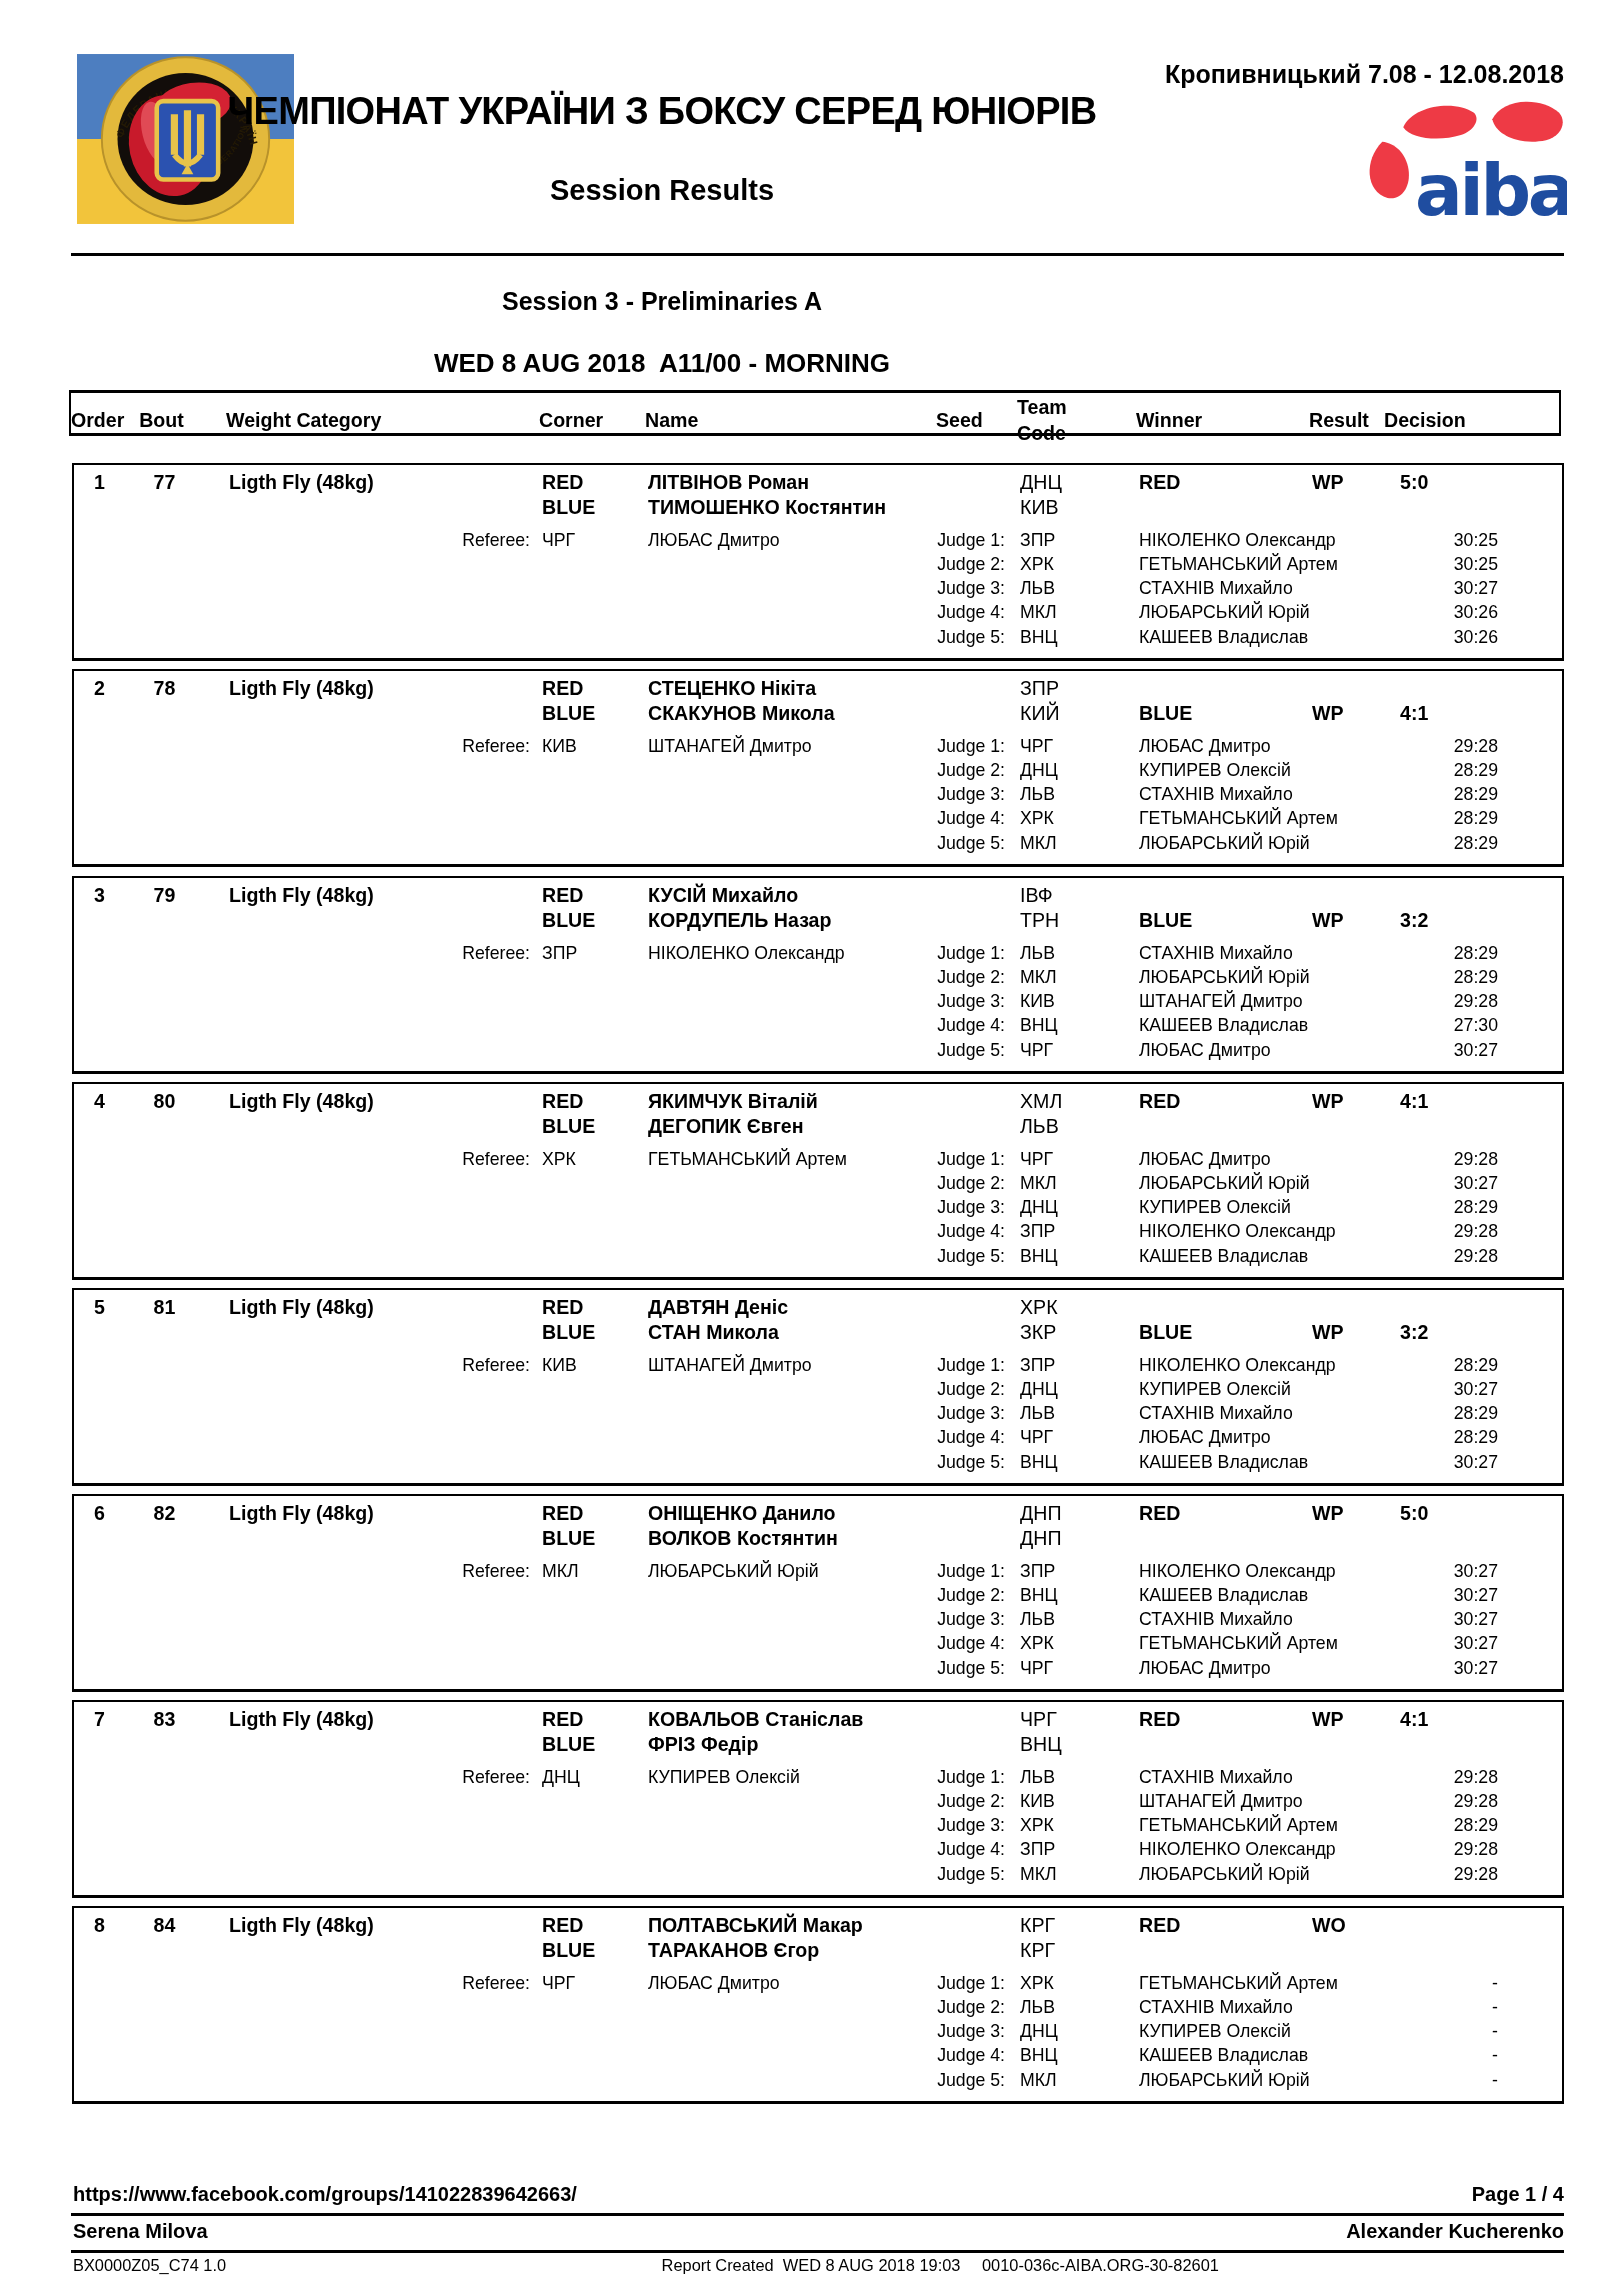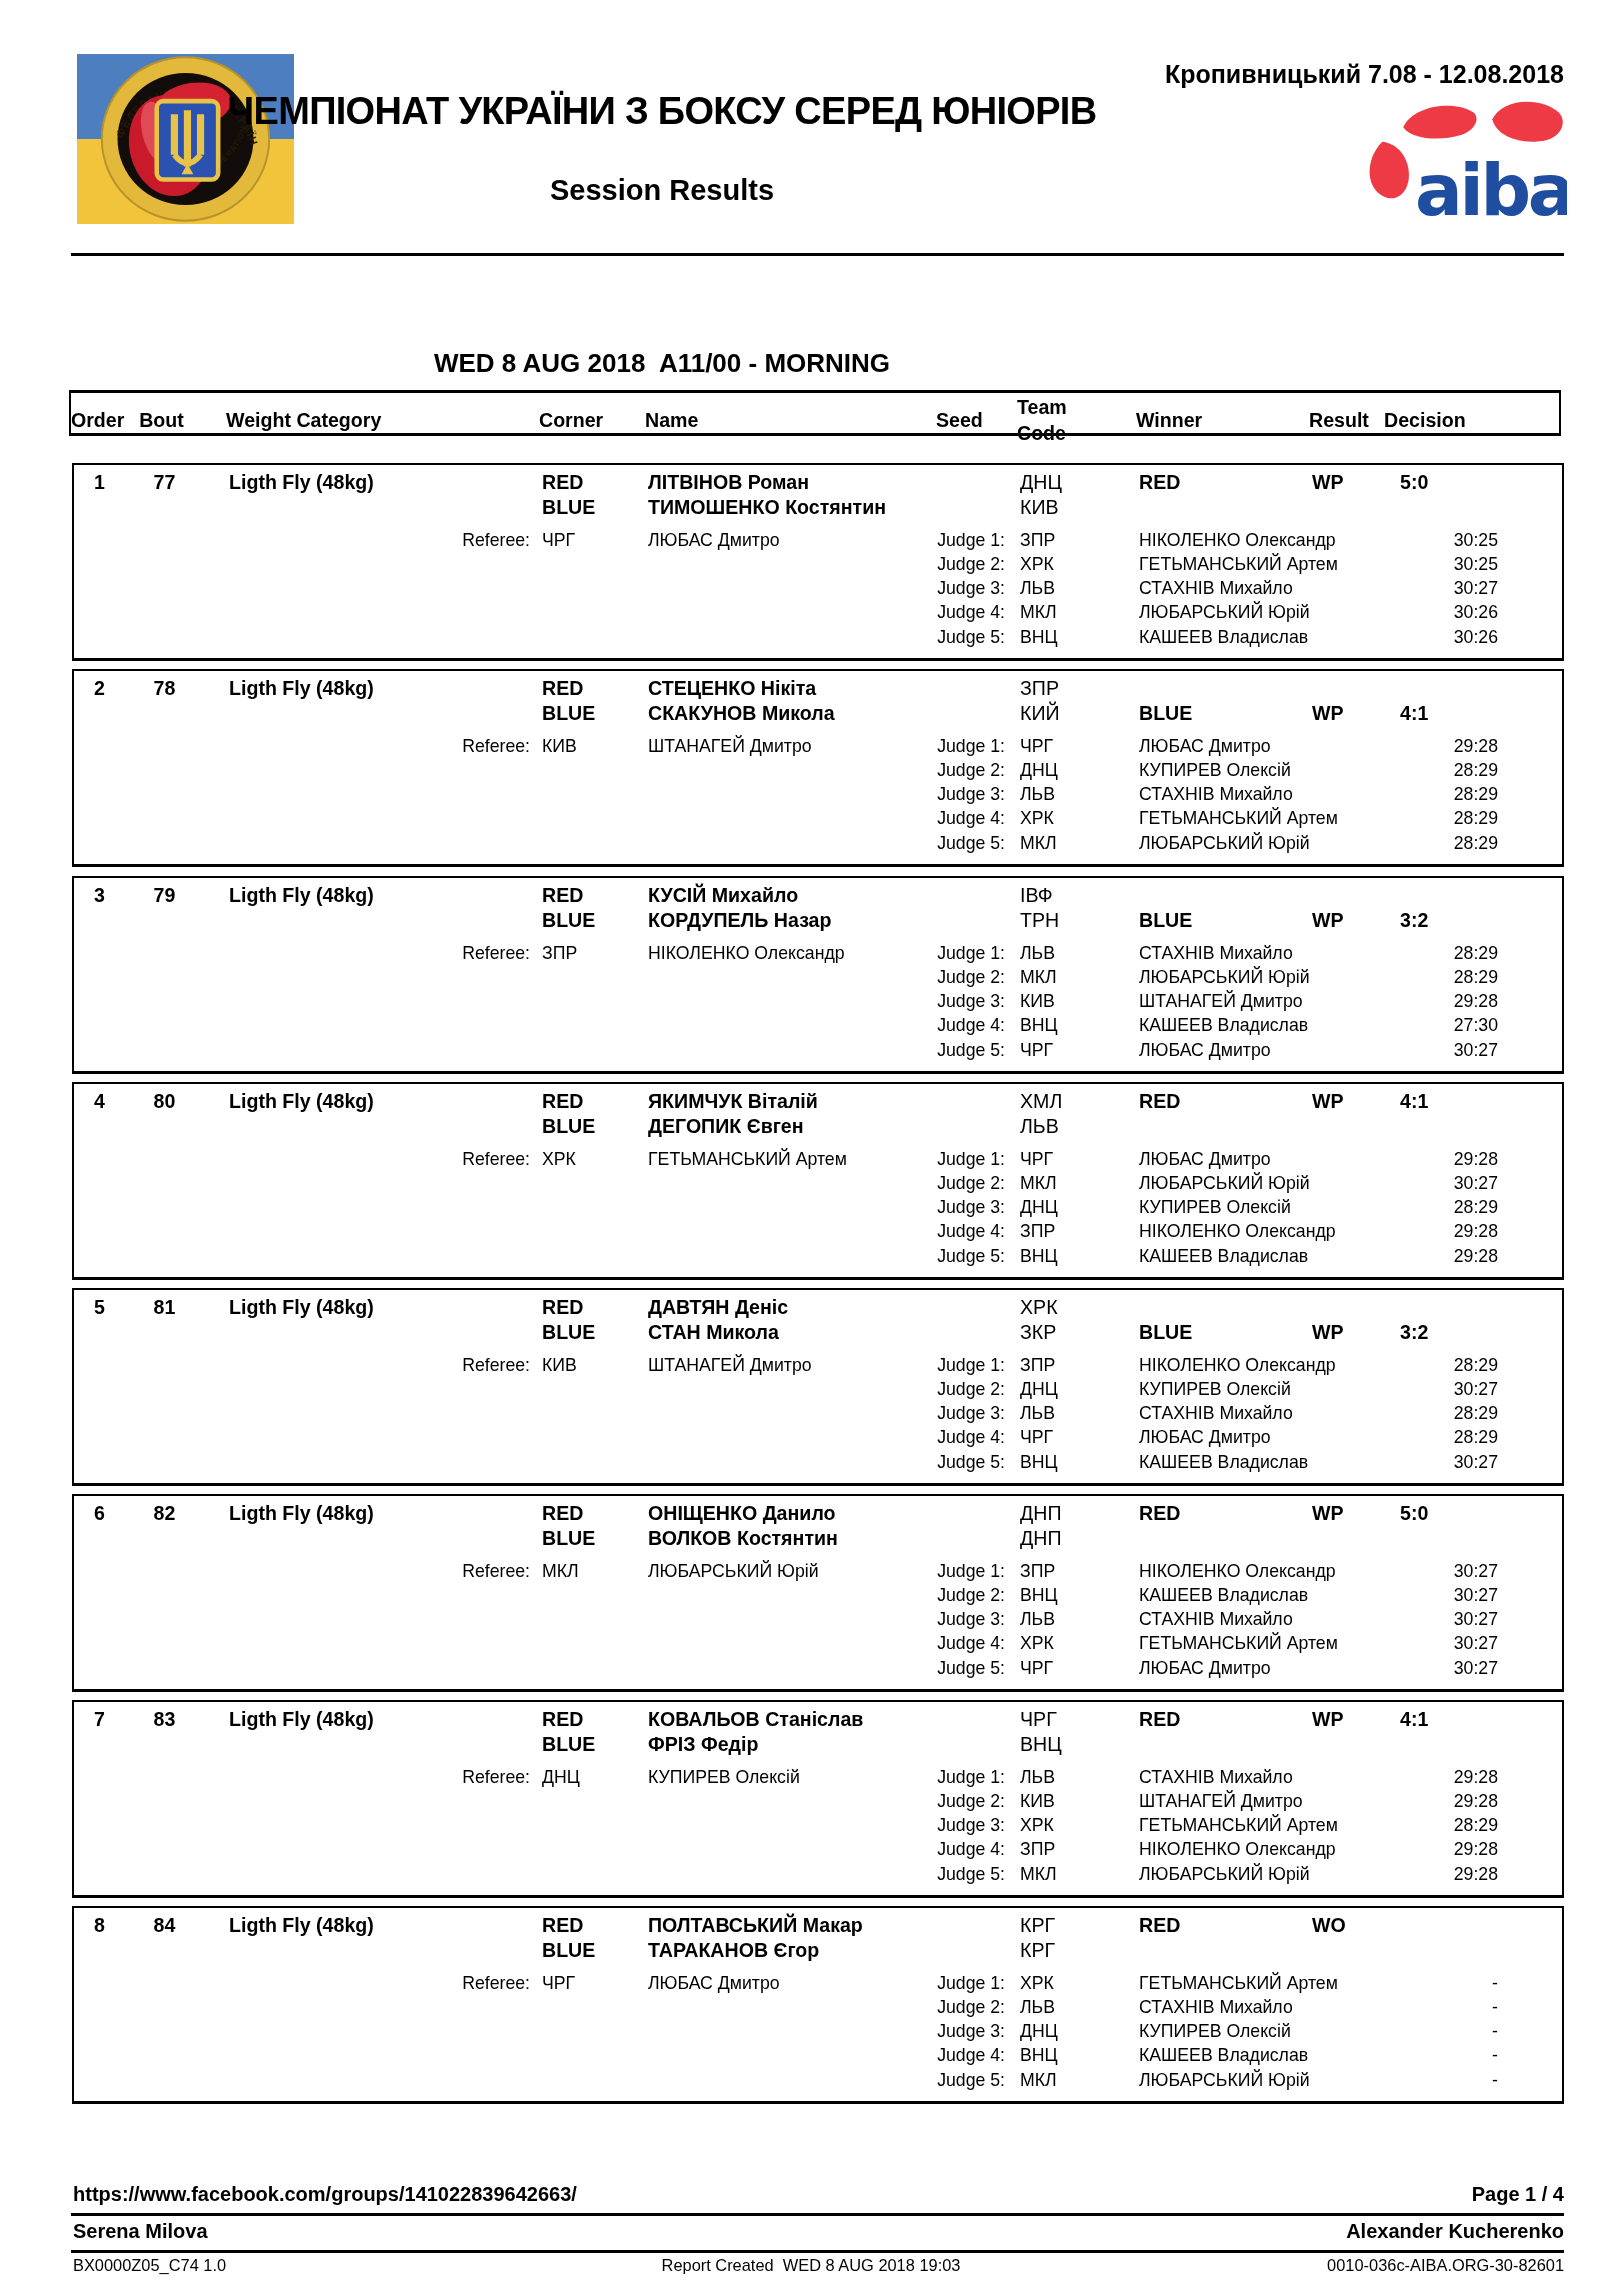--- a/index.html
+++ b/index.html
@@ -47,21 +47,21 @@
   .ro1{top:65px;} .ro2{top:89px;} .ro3{top:113px;} .ro4{top:137px;} .ro5{top:162px;}
   
   .fb-link{left:73px;top:2183px;font-size:20px;font-weight:700;color:#000;text-decoration:none;}
   .page-num{left:1309px;top:2183px;width:255px;text-align:right;font-size:20px;font-weight:700;}
   .f-rule1{left:71px;top:2213px;width:1493px;height:3.3px;background:#000;}
   .name-l{left:73px;top:2220px;font-size:20px;font-weight:700;}
   .name-r{left:982px;top:2220px;width:582px;text-align:right;font-size:20px;font-weight:700;}
   .f-rule2{left:71px;top:2250px;width:1493px;height:3.3px;background:#000;}
   .sm-l{left:73px;top:2256px;font-size:16.4px;}
   .sm-c{left:0;top:2256px;width:1622px;text-align:center;font-size:16.4px;}
-  .sm-r{left:982px;top:2256px;width:582px;text-align:right;font-size:16.4px;}
+  .sm-r{left:982px;top:2256px;width:582px;font-size:16.4px;}
 </style>
 </head>
 <body>
 
 <div id="page">
 
   <svg class="abs" style="left:77px;top:54px;" width="217" height="170" viewBox="0 0 332 260">
     <rect x="0" y="0" width="332" height="130" fill="#4d7ec0"></rect>
     <rect x="0" y="130" width="332" height="130" fill="#f2c43b"></rect>
     <ellipse cx="166" cy="130" rx="128" ry="125" fill="#e3b93c" stroke="#b8922a" stroke-width="3"></ellipse>
@@ -94,20 +94,21 @@
       <path d="M118 74 C90 102 92 150 126 160 C148 164 162 142 158 116 C154 92 138 76 118 74 Z" fill="#ee3a45"></path>
     </g>
     <text x="168" y="186" font-size="108" font-weight="bold" fill="#1f4da0" letter-spacing="-5" font-family="DejaVu Sans, sans-serif">aiba</text>
   </svg>
 
   <div class="abs loc-date">Кропивницький 7.08 - 12.08.2018</div>
   <div class="abs ctr title">ЧЕМПІОНАТ УКРАЇНИ З БОКСУ СЕРЕД ЮНІОРІВ</div>
   <div class="abs ctr subtitle">Session Results</div>
   <div class="abs hdr-rule"></div>
 
+  <div class="abs ctr session-title">Session 3 - Preliminaries A</div>
   <div class="abs ctr session-sched pre">WED 8 AUG 2018  A11/00 - MORNING</div>
 
   <div class="abs thead">
     <span class="co th1">Order</span>
     <span class="cb th1">Bout</span>
     <span class="cw th1">Weight Category</span>
     <span class="cc th1">Corner</span>
     <span class="cn th1">Name</span>
     <span class="cs th1">Seed</span>
     <span class="ct" style="top:2.6px">Team</span>

